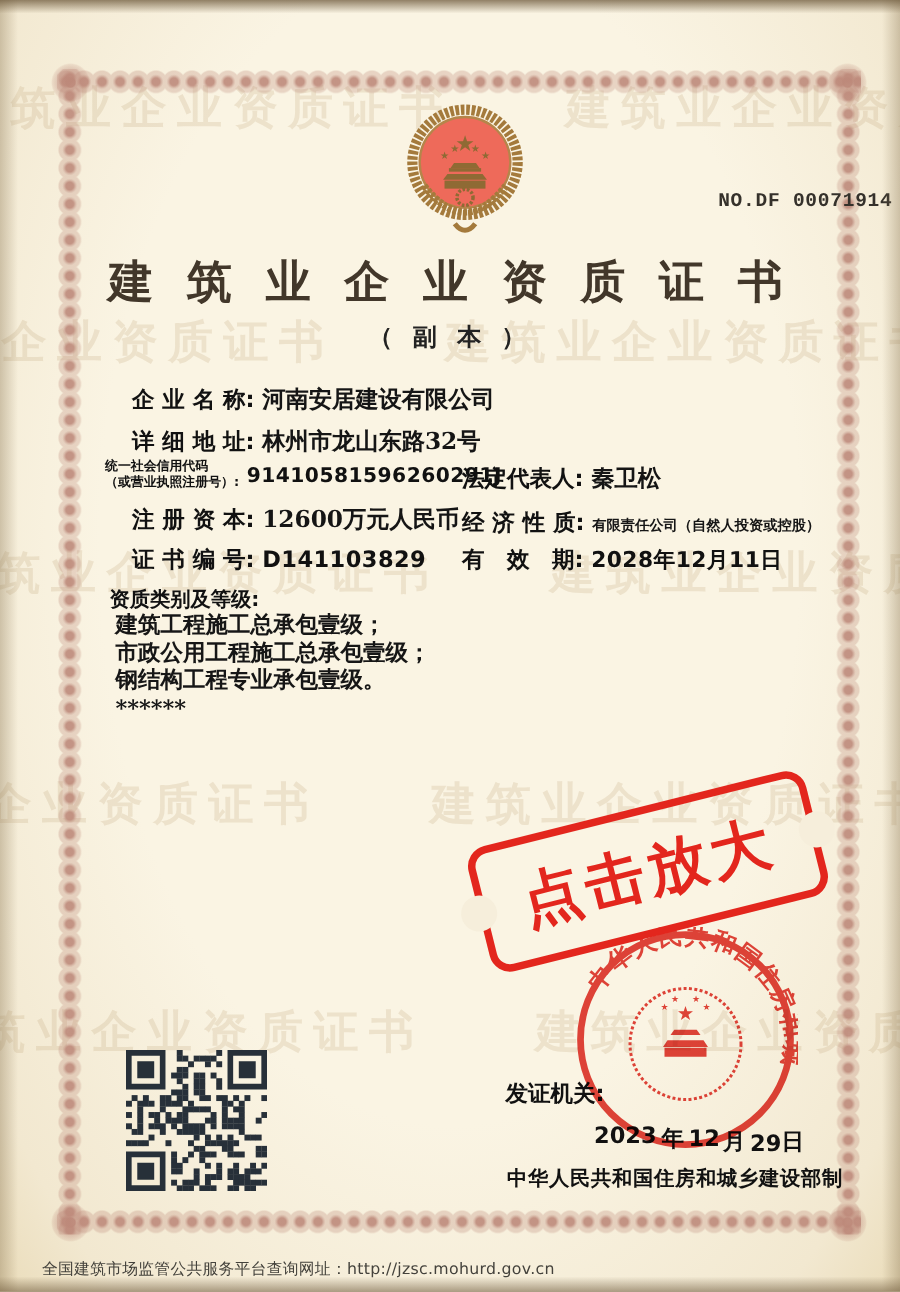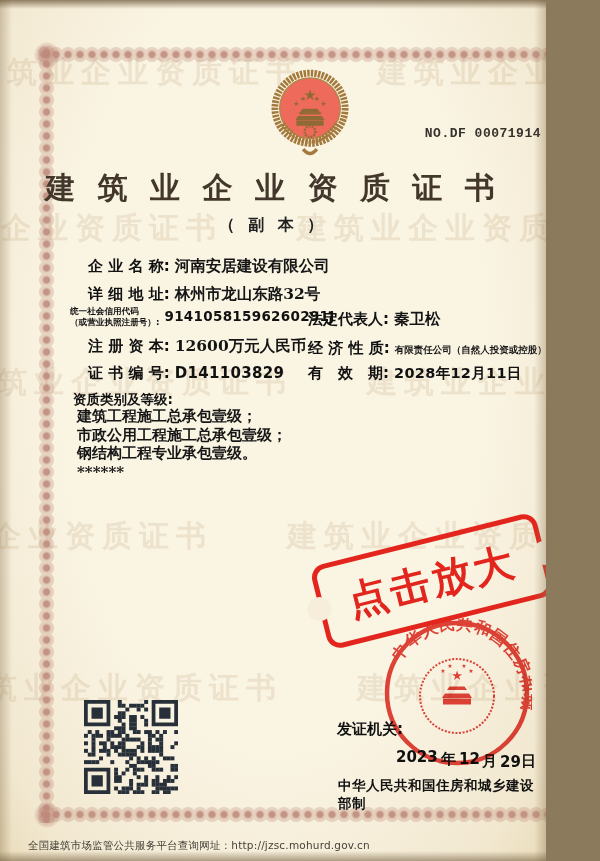--- a/index.html
+++ b/index.html
@@ -1,16 +1,16 @@
 <!DOCTYPE html>
 <html><head>
 <meta charset="utf-8">
 <style>
   html,body{margin:0;padding:0;background:#8c7a5c;}
-  .page{position:relative;width:546px;height:861px;overflow:hidden;
+  .page{position:relative;width:600px;height:861px;overflow:hidden;
     background:radial-gradient(ellipse at 50% 42%, #faf4e3 55%, #f2e8d0 88%, #eadcba 100%);
     font-family:"DejaVu Sans","Liberation Sans",sans-serif;color:#1a1a1a;}
   
   .edge-shade{position:absolute;inset:0;pointer-events:none;z-index:40;
     background:
       linear-gradient(180deg, rgba(110,90,60,.75), rgba(110,90,60,0) 9px),
       linear-gradient(0deg, rgba(110,90,60,.55), rgba(110,90,60,0) 10px),
       linear-gradient(90deg, rgba(140,120,85,.38), rgba(140,120,85,0) 12px),
       linear-gradient(270deg, rgba(140,120,85,.38), rgba(140,120,85,0) 12px);}
   

